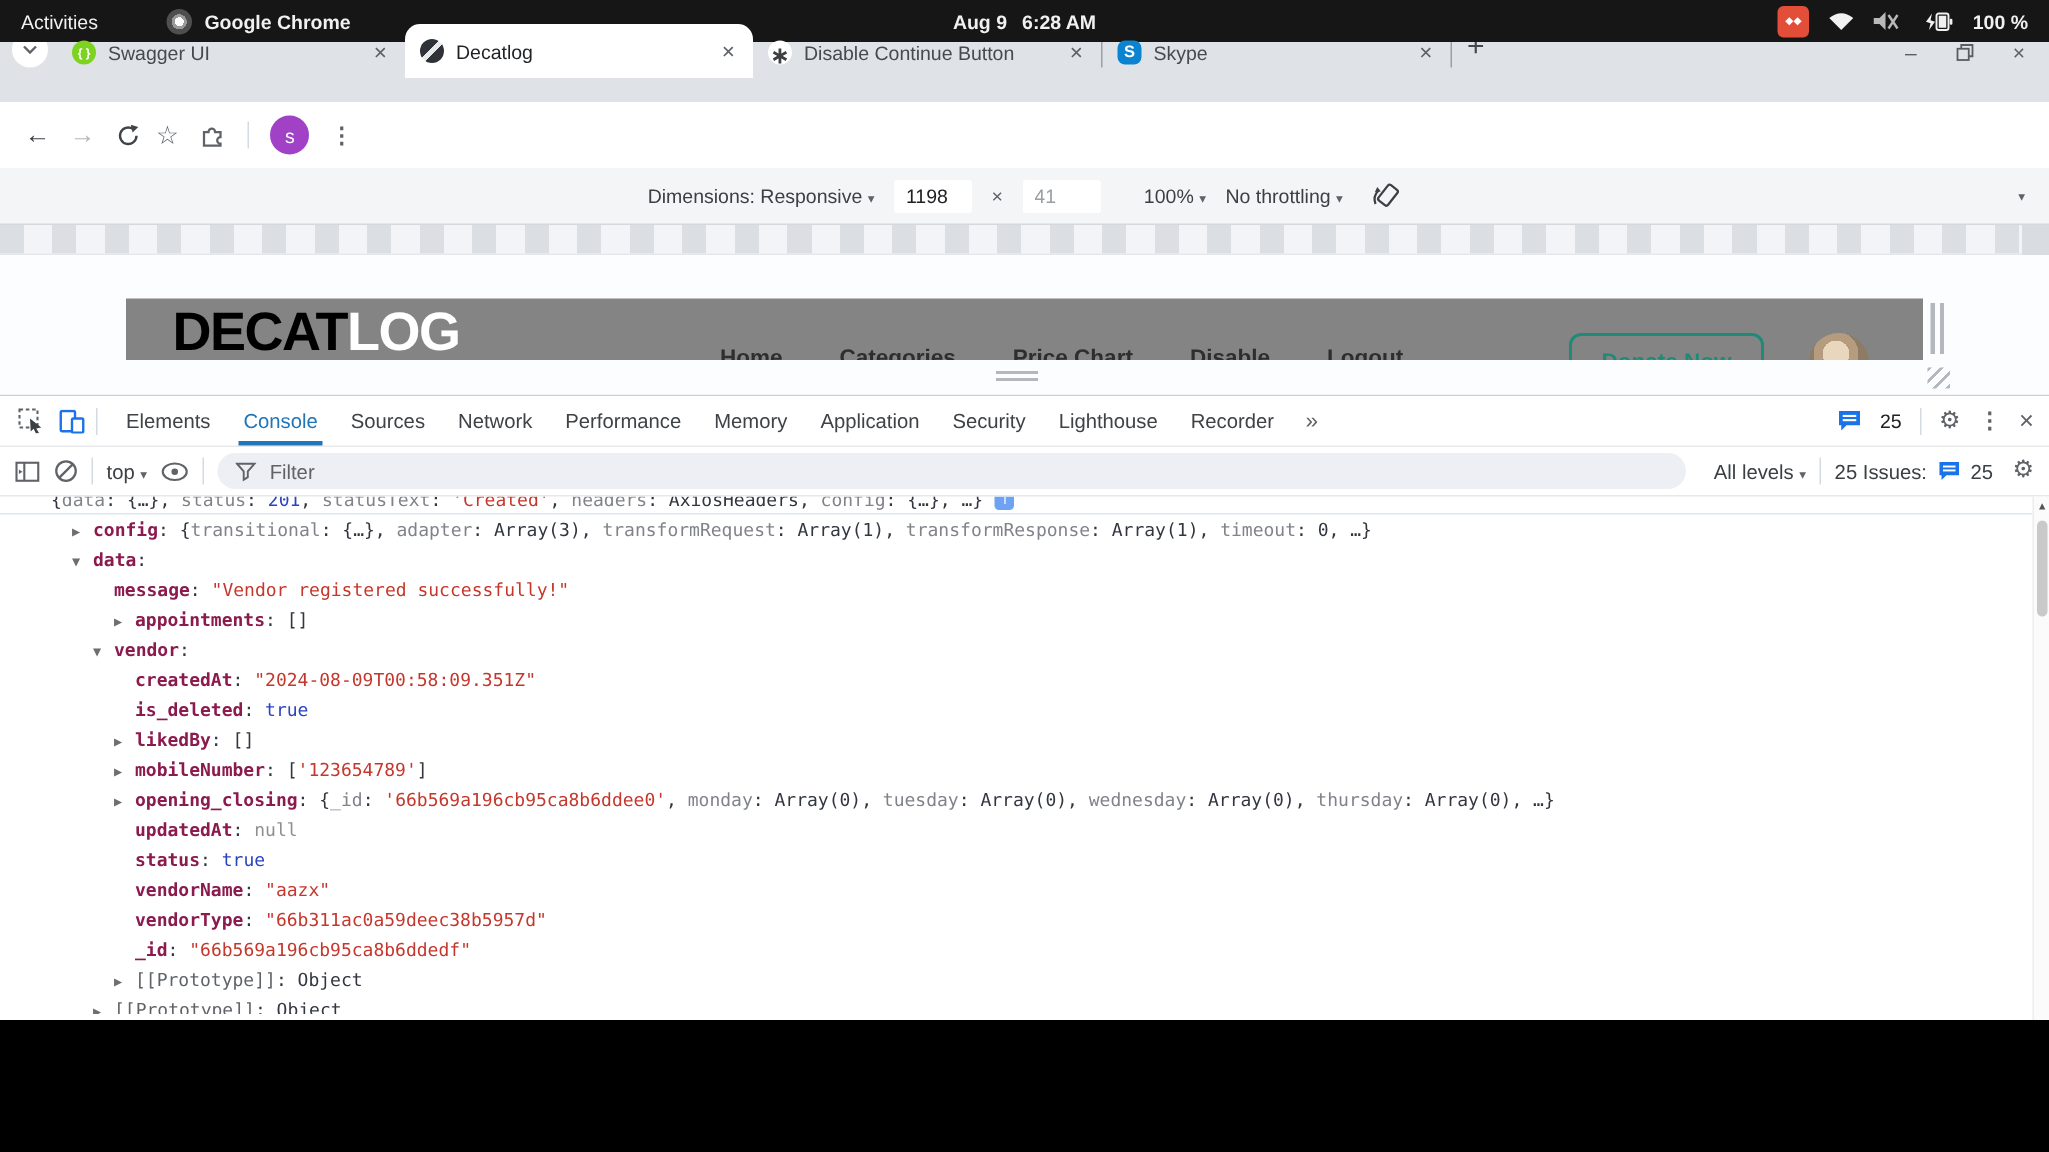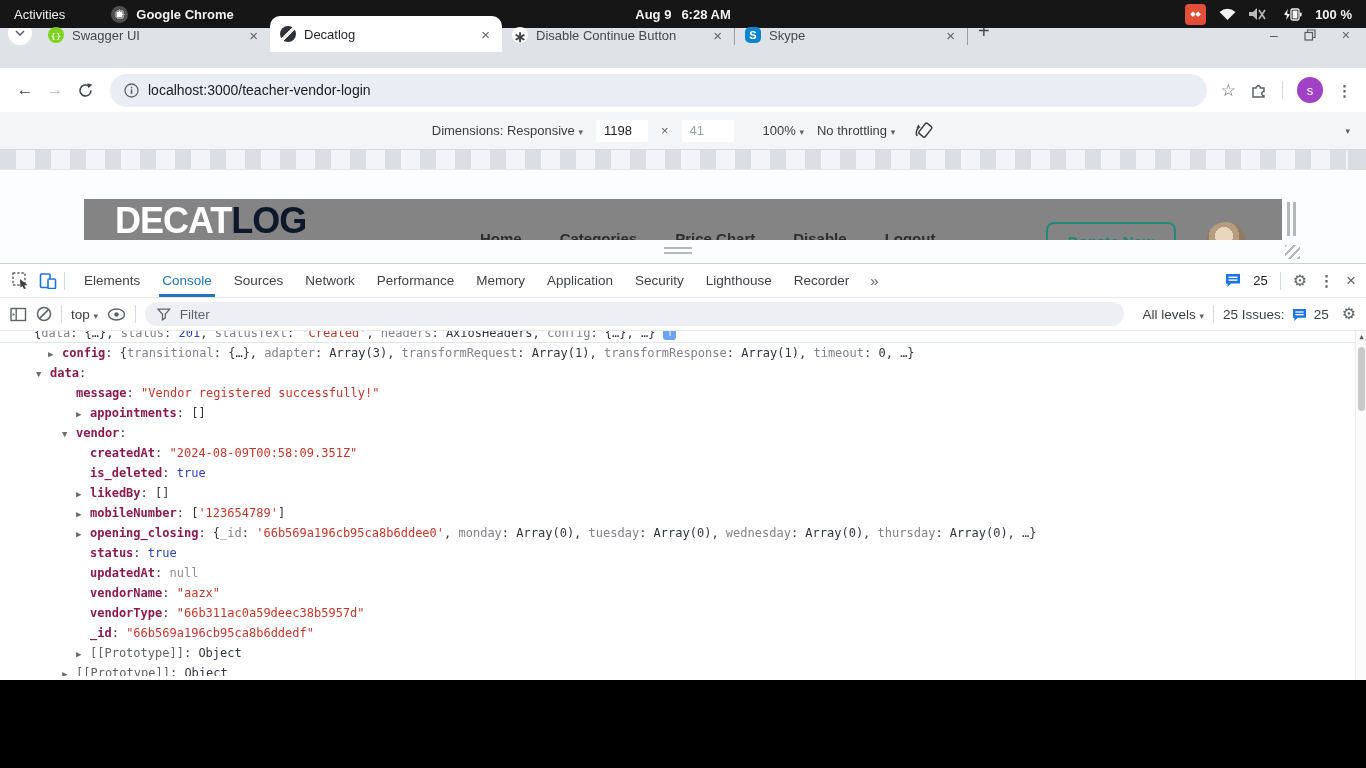--- a/index.html
+++ b/index.html
@@ -66,21 +66,21 @@
   .caret{ font-size:9px; color:#5f6368; }
   #devicebar-more{ position:absolute; right:16px; color:#5f6368; }
 
   
   #canvas{ height:113px; background:#fcfdff; position:relative; }
   #ruler{ height:20px; background:repeating-linear-gradient(90deg,#dbdee3 0 16px,#f2f4f7 16px 35px);
     border-bottom:1px solid #e3e6ea; }
   #ruler-corner{ position:absolute; right:0; top:0; width:18px; height:20px; background:#d9dce1; }
   #viewport{ position:absolute; left:84px; top:49px; width:1198px; height:41px; background:#848484; overflow:hidden; }
   #vp-logo{ position:absolute; left:31px; top:0px; font-size:36px; font-weight:800; letter-spacing:-1px; line-height:44px; }
-  #vp-logo .lg1{ color:#ffffff; } #vp-logo .lg2{ color:#0f172a; }
+  #vp-logo .lg1{ color:#000000; } #vp-logo .lg2{ color:#ffffff; }
   #vp-nav{ position:absolute; left:396px; top:31px; display:flex; gap:38px; font-size:15px;
     font-weight:700; color:#2e2e2e; list-style:none; white-space:nowrap; }
   #vp-cta{ position:absolute; right:106px; top:23px; width:130px; height:40px; border:2px solid #1f8a78;
     border-radius:8px; color:#1f8a78; font-size:15px; font-weight:700; text-align:center; padding-top:9px;
     background:transparent; }
   #vp-avatar{ position:absolute; right:36px; top:23px; width:40px; height:40px; border-radius:50%;
     background:radial-gradient(circle at 45% 35%, #e8d7bd 0 9px, #b59c7e 9px 15px, #8d7b63 15px); }
   .h-right{ position:absolute; left:1287px; top:52px; width:9px; height:34px;
     background:linear-gradient(90deg,#b3b8bf 0 3px,transparent 3px 6px,#b3b8bf 6px 9px); }
   .h-bottom{ position:absolute; left:664px; top:97px; width:28px; height:7px;
@@ -229,28 +229,20 @@
 
   <div id="toolbar">
     <span class="navbtn">←</span>
     <span class="navbtn disabled">→</span>
     <span class="navbtn">
       <svg width="17" height="17" viewBox="0 0 17 17" style="margin:auto">
           <path d="M14 8.5 A5.5 5.5 0 1 1 11.5 3.9" fill="none" stroke="#3f4449" stroke-width="1.6"></path>
           <polygon points="10.2,1.2 15.2,2.6 11.4,6.3" fill="#3f4449"></polygon>
         </svg>
     </span>
-    <div id="omnibox">
-      <svg width="15" height="15" viewBox="0 0 15 15">
-        <circle cx="7.5" cy="7.5" r="6.5" fill="none" stroke="#5f6368" stroke-width="1.3"></circle>
-        <rect x="6.8" y="6.4" width="1.5" height="4.6" fill="#5f6368"></rect>
-        <rect x="6.8" y="3.8" width="1.5" height="1.5" fill="#5f6368"></rect>
-      </svg>
-      <span class="url">localhost:3000/teacher-vendor-login</span>
-    </div>
     <div class="toolbar-right">
       <span class="bar-ico">☆</span>
       <svg width="18" height="18" viewBox="0 0 18 18">
         <path d="M3 7 h3 a2.2 2.2 0 1 1 4.4 0 H14 v3.4 a2.2 2.2 0 1 0 0 4.4 V16 H3 Z" fill="none" stroke="#5f6368" stroke-width="1.5"></path>
       </svg>
       <span class="vsep"></span>
       <span class="avatar">s</span>
       <span class="kebab">⋮</span>
     </div>
   </div>
@@ -371,42 +363,42 @@
       <div id="filter-pill">
         <svg width="14" height="13" viewBox="0 0 14 13">
           <path d="M1 1 h12 l-4.6 5.2 v4 l-2.8 1.8 v-5.8 z" fill="none" stroke="#5f6368" stroke-width="1.3"></path>
         </svg>
         <input id="filter-input" placeholder="Filter" style="">
       </div>
       <span class="drop">
         <span>All levels</span> <span class="caret">▾</span>
       </span>
       <span class="vsep"></span>
-      <span style="display:flex;align-items:flex-end;gap:7px;">
+      <span style="display:flex;align-items:center;gap:7px;">
         <span>25 Issues:</span>
         <svg width="15" height="14" viewBox="0 0 16 15">
           <path d="M1 1 h14 v9.5 h-9 l-3.5 3.5 v-3.5 h-1.5 z" fill="#1a73e8"></path>
           <rect x="3.5" y="3.6" width="9" height="1.4" fill="#fff"></rect>
           <rect x="3.5" y="6.4" width="9" height="1.4" fill="#fff"></rect>
         </svg>
         <span>25</span>
       </span>
       <span class="gear" style="margin-left:4px;">⚙</span>
     </div>
 
     <div id="console-area">
       <div id="console-rows">
           <div class="c-row clip-top">
             <div class="c-inner" style="padding-left: 34px;"><span class="tk-p">{</span><span class="tk-pk">data</span><span class="tk-p">: {…}, </span><span class="tk-pk">status</span><span class="tk-p">: </span><span class="tk-n">201</span><span class="tk-p">, </span><span class="tk-pk">statusText</span><span class="tk-p">: </span><span class="tk-s">'Created'</span><span class="tk-p">, </span><span class="tk-pk">headers</span><span class="tk-p">: </span><span class="tk-p">AxiosHeaders</span><span class="tk-p">, </span><span class="tk-pk">config</span><span class="tk-p">: {…}, …}</span><span class="info-badge">i</span></div>
           </div>
           <div class="c-row">
             <div class="c-inner" style="padding-left: 48px;"><span class="tree-arrow">▶</span><span class="tk-k">config</span><span class="tk-p">: </span><span class="tk-p">{</span><span class="tk-pk">transitional</span><span class="tk-p">: {…}, </span><span class="tk-pk">adapter</span><span class="tk-p">: Array(3), </span><span class="tk-pk">transformRequest</span><span class="tk-p">: Array(1), </span><span class="tk-pk">transformResponse</span><span class="tk-p">: Array(1), </span><span class="tk-pk">timeout</span><span class="tk-p">: 0, …}</span></div>
           </div>
           <div class="c-row">
-            <div class="c-inner" style="padding-left: 36px;"><span class="tree-arrow">▼</span><span class="tk-k">data</span><span class="tk-p">: </span></div>
+            <div class="c-inner" style="padding-left: 48px;"><span class="tree-arrow">▼</span><span class="tk-k">data</span><span class="tk-p">: </span></div>
           </div>
           <div class="c-row">
             <div class="c-inner" style="padding-left: 62px;"><span class="tree-arrow"></span><span class="tk-k">message</span><span class="tk-p">: </span><span class="tk-s">"Vendor registered successfully!"</span></div>
           </div>
           <div class="c-row">
             <div class="c-inner" style="padding-left: 76px;"><span class="tree-arrow">▶</span><span class="tk-k">appointments</span><span class="tk-p">: </span><span class="tk-p">[]</span></div>
           </div>
           <div class="c-row">
             <div class="c-inner" style="padding-left: 62px;"><span class="tree-arrow">▼</span><span class="tk-k">vendor</span><span class="tk-p">: </span></div>
           </div>
@@ -419,24 +411,24 @@
           <div class="c-row">
             <div class="c-inner" style="padding-left: 76px;"><span class="tree-arrow">▶</span><span class="tk-k">likedBy</span><span class="tk-p">: </span><span class="tk-p">[]</span></div>
           </div>
           <div class="c-row">
             <div class="c-inner" style="padding-left: 76px;"><span class="tree-arrow">▶</span><span class="tk-k">mobileNumber</span><span class="tk-p">: </span><span class="tk-p">[</span><span class="tk-s">'123654789'</span><span class="tk-p">]</span></div>
           </div>
           <div class="c-row">
             <div class="c-inner" style="padding-left: 76px;"><span class="tree-arrow">▶</span><span class="tk-k">opening_closing</span><span class="tk-p">: </span><span class="tk-p">{</span><span class="tk-pk">_id</span><span class="tk-p">: </span><span class="tk-s">'66b569a196cb95ca8b6ddee0'</span><span class="tk-p">, </span><span class="tk-pk">monday</span><span class="tk-p">: Array(0), </span><span class="tk-pk">tuesday</span><span class="tk-p">: Array(0), </span><span class="tk-pk">wednesday</span><span class="tk-p">: Array(0), </span><span class="tk-pk">thursday</span><span class="tk-p">: Array(0), …}</span></div>
           </div>
           <div class="c-row">
+            <div class="c-inner" style="padding-left: 76px;"><span class="tree-arrow"></span><span class="tk-k">updatedAt</span><span class="tk-p">: </span><span class="tk-u">null</span></div>
+          </div>
+          <div class="c-row">
             <div class="c-inner" style="padding-left: 76px;"><span class="tree-arrow"></span><span class="tk-k">status</span><span class="tk-p">: </span><span class="tk-b">true</span></div>
-          </div>
-          <div class="c-row">
-            <div class="c-inner" style="padding-left: 76px;"><span class="tree-arrow"></span><span class="tk-k">updatedAt</span><span class="tk-p">: </span><span class="tk-u">null</span></div>
           </div>
           <div class="c-row">
             <div class="c-inner" style="padding-left: 76px;"><span class="tree-arrow"></span><span class="tk-k">vendorName</span><span class="tk-p">: </span><span class="tk-s">"aazx"</span></div>
           </div>
           <div class="c-row">
             <div class="c-inner" style="padding-left: 76px;"><span class="tree-arrow"></span><span class="tk-k">vendorType</span><span class="tk-p">: </span><span class="tk-s">"66b311ac0a59deec38b5957d"</span></div>
           </div>
           <div class="c-row">
             <div class="c-inner" style="padding-left: 76px;"><span class="tree-arrow"></span><span class="tk-k">_id</span><span class="tk-p">: </span><span class="tk-s">"66b569a196cb95ca8b6ddedf"</span></div>
           </div>

